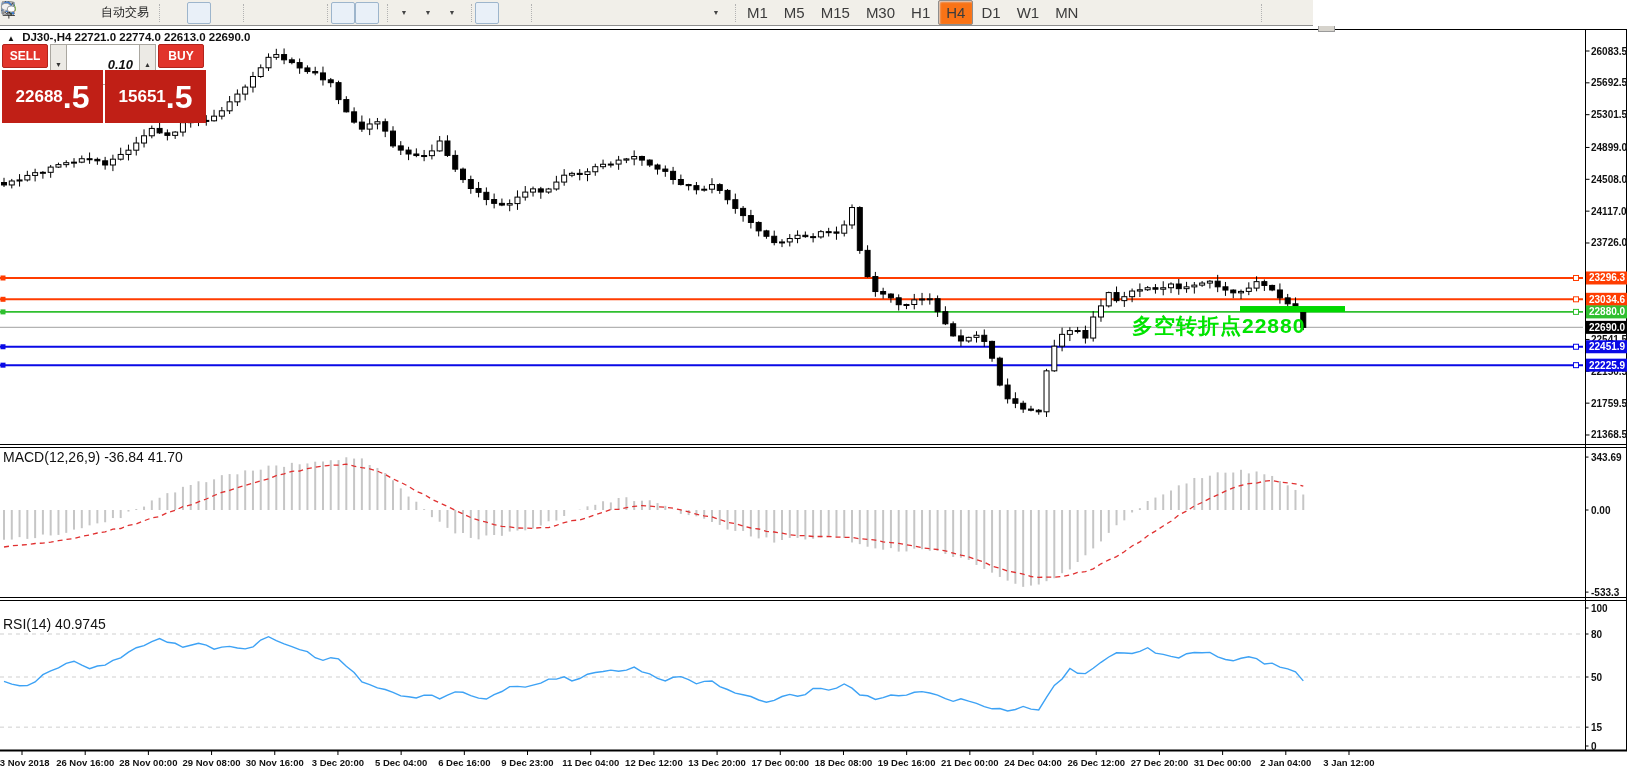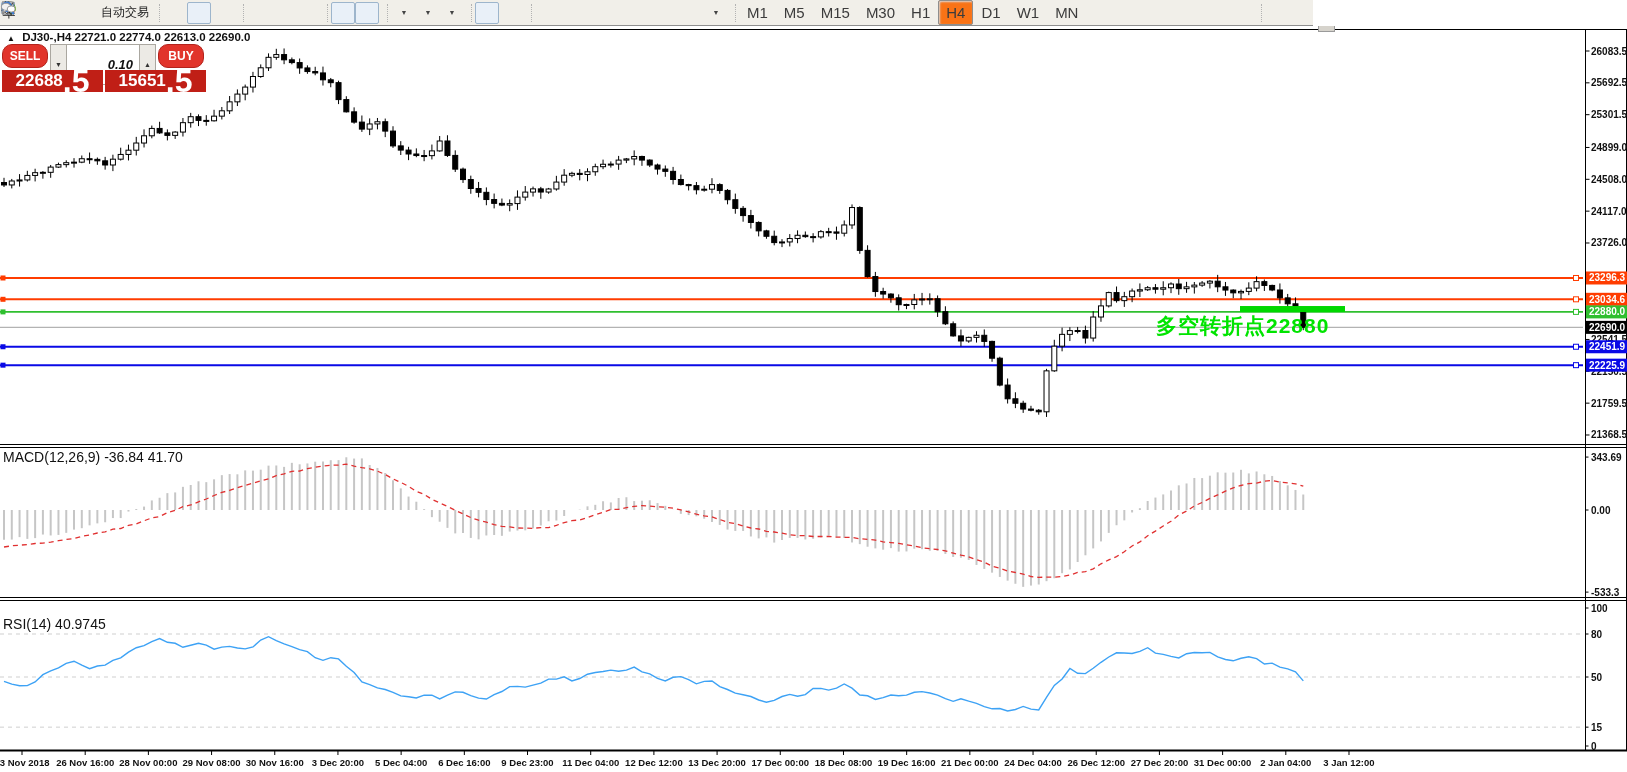--- a/index.html
+++ b/index.html
@@ -14,35 +14,35 @@
   .tbtn .lbl{font-size:12px;color:#222;margin-left:3px;white-space:nowrap;}
   .caret{font-size:7px;color:#444;margin-left:2px;}
   .partial{font-size:13px;color:#222;margin-left:-4px;margin-right:2px;}
   .tf{font-size:15px;color:#3c3c3c;padding:3px 7px;border:1px solid transparent;border-radius:2px;}
   .tf.active{background:#f97316;border-color:#8e8e8e;box-shadow:inset 1px 1px 2px #d8d8d8;}
   .tspacer{flex:1;}
   
   .ctitle{position:absolute;left:7px;top:31px;font-size:11.5px;font-weight:bold;color:#111;z-index:20;white-space:nowrap;}
   .ctitle .tri{font-size:8px;margin-right:4px;}
   .indlabel{position:absolute;left:3px;font-size:14px;color:#111;z-index:20;white-space:nowrap;}
-  .annot{position:absolute;left:1156px;top:312px;font-size:21px;font-weight:bold;color:#00e400;z-index:22;white-space:nowrap;letter-spacing:1px;}
+  .annot{position:absolute;left:1132px;top:312px;font-size:21px;font-weight:bold;color:#00e400;z-index:22;white-space:nowrap;letter-spacing:1px;}
   .splittab{position:absolute;left:1318px;top:26px;width:15px;height:5px;background:#d6d3cc;border:1px solid #9a9a9a;border-top:none;z-index:25;}
   
   .panel{position:absolute;left:2px;top:44px;width:204px;z-index:24;}
   .row1{display:flex;height:24px;}
-  .btn{background:#e1342b;border:1px solid #b3231c;border-radius:10px;color:#fff;font-size:12px;
+  .btn{background:#e1342b;border:1px solid #b3231c;border-radius:2px;color:#fff;font-size:12px;
     font-weight:bold;display:flex;align-items:center;justify-content:center;width:46px;box-sizing:border-box;}
   .spin{display:flex;margin:0 2px;height:41px;box-sizing:border-box;font-style:italic;}
   .spbtn{width:17px;background:#eceae5;border:1px solid #aaa7a0;display:flex;align-items:center;
     justify-content:center;font-size:7px;color:#333;box-sizing:border-box;}
   .spval{width:72px;background:#fff;border-top:1px solid #aaa7a0;border-bottom:1px solid #aaa7a0;
     font-size:13px;font-weight:bold;color:#111;display:flex;align-items:center;justify-content:flex-end;
     padding-right:6px;box-sizing:border-box;}
   .row2{display:flex;margin-top:2px;}
-  .pricebox{background:#c01f16;color:#fff;width:101px;height:22px;display:flex;align-items:center;
+  .pricebox{background:#c01f16;color:#fff;width:101px;height:53px;display:flex;align-items:center;
     justify-content:center;box-sizing:border-box;}
   .pricebox:first-child{margin-right:2px;}
   .pmain{font-size:17px;font-weight:bold;}
   .pbig{font-size:32px;font-weight:bold;line-height:30px;}
   svg{position:absolute;top:0;left:0;z-index:5;}
   svg text{font-family:"Liberation Sans","DejaVu Sans",sans-serif;}
 </style>
 </head>
 <body>
 

